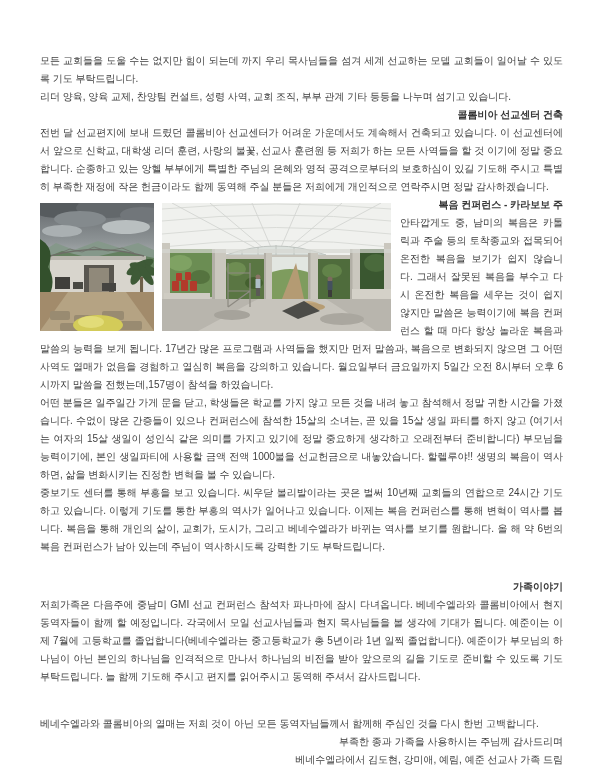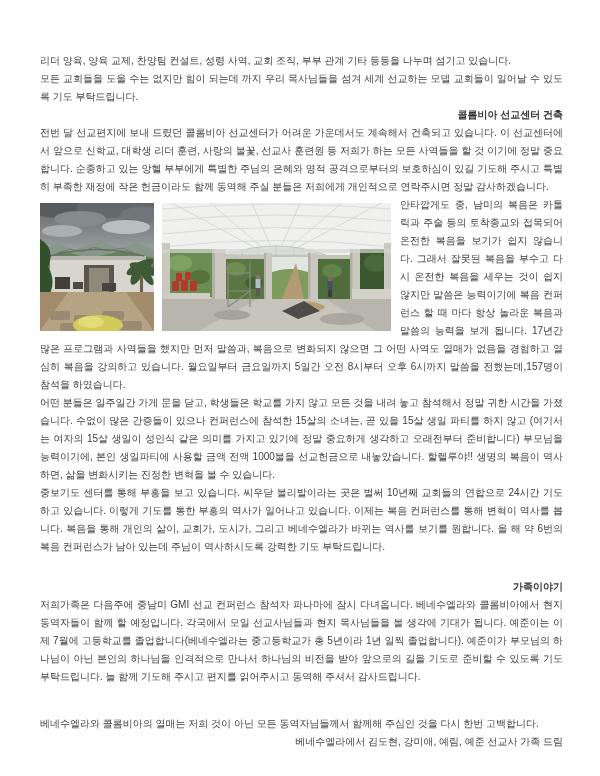--- a/index.html
+++ b/index.html
@@ -30,22 +30,22 @@
   .photo-right{width:229px;}
   .photo svg{display:block;width:100%;height:100%;}
   .family-section{clear:none;}
   .closing{margin-top:29px;}
 </style>
 </head>
 <body>
 
 <div class="page">
 
+  <p class="just">모든 교회들을 도울 수는 없지만 힘이 되는데 까지 우리 목사님들을 섬겨 세계 선교하는 모델 교회들이 일어날 수 있도록 기도 부탁드립니다.</p>
   <p class="just">리더 양육, 양육 교제, 찬양팀 컨설트, 성령 사역, 교회 조직, 부부 관계 기타 등등을 나누며 섬기고 있습니다.</p>
-  <p class="just">모든 교회들을 도울 수는 없지만 힘이 되는데 까지 우리 목사님들을 섬겨 세계 선교하는 모델 교회들이 일어날 수 있도록 기도 부탁드립니다.</p>
 
   <p class="heading">콜롬비아 선교센터 건축</p>
   <p class="just">전번 달 선교편지에 보내 드렸던 콜롬비아 선교센터가 어려운 가운데서도 계속해서 건축되고 있습니다. 이 선교센터에서 앞으로 신학교, 대학생 리더 훈련, 사랑의 불꽃, 선교사 훈련원 등 저희가 하는 모든 사역들을 할 것 이기에 정말 중요합니다. 순종하고 있는 앙헬 부부에게 특별한 주님의 은혜와 영적 공격으로부터의 보호하심이 있길 기도해 주시고 특별히 부족한 재정에 작은 헌금이라도 함께 동역해 주실 분들은 저희에게 개인적으로 연락주시면 정말 감사하겠습니다.</p>
 
   <div class="photo-strip">
     <div class="photo photo-left" title="건축 중인 선교센터 외부 전경 사진">
       <svg viewBox="0 0 114 128" preserveAspectRatio="none">
         <defs>
           <linearGradient id="lsky" x1="0" y1="0" x2="0" y2="1">
             <stop offset="0" stop-color="#62666a"></stop>
@@ -164,27 +164,29 @@
           <rect x="93.5" y="76" width="5" height="9" fill="#aebfc6"></rect>
           <rect x="94" y="85" width="4" height="8" fill="#5b5a56"></rect>
           <circle cx="168" cy="76" r="2.5" fill="#7c6a5e"></circle>
           <rect x="165.5" y="78" width="5" height="9" fill="#44505e"></rect>
           <rect x="166" y="87" width="4" height="7" fill="#3c3c3a"></rect>
         </g>
       </svg>
     </div>
   </div>
 
+  <p class="heading">복음 컨퍼런스 - 카라보보 주</p>
   <p class="just">안타깝게도 중, 남미의 복음은 카톨릭과 주술 등의 토착종교와 접목되어 온전한 복음을 보기가 쉽지 않습니다. 그래서 잘못된 복음을 부수고 다시 온전한 복음을 세우는 것이 쉽지 않지만 말씀은 능력이기에 복음 컨퍼런스 할 때 마다 항상 놀라운 복음과 말씀의 능력을 보게 됩니다. 17년간 많은 프로그램과 사역들을 했지만 먼저 말씀과, 복음으로 변화되지 않으면 그 어떤 사역도 열매가 없음을 경험하고 열심히 복음을 강의하고 있습니다. 월요일부터 금요일까지 5일간 오전 8시부터 오후 6시까지 말씀을 전했는데,157명이 참석을 하였습니다.</p>
   <p class="just">어떤 분들은 일주일간 가게 문을 닫고, 학생들은 학교를 가지 않고 모든 것을 내려 놓고 참석해서 정말 귀한 시간을 가졌습니다. 수없이 많은 간증들이 있으나 컨퍼런스에 참석한 15살의 소녀는, 곧 있을 15살 생일 파티를 하지 않고 (여기서는 여자의 15살 생일이 성인식 같은 의미를 가지고 있기에 정말 중요하게 생각하고 오래전부터 준비합니다) 부모님을 능력이기에, 본인 생일파티에 사용할 금액 전액 1000불을 선교헌금으로 내놓았습니다. 할렐루야!! 생명의 복음이 역사하면, 삶을 변화시키는 진정한 변혁을 볼 수 있습니다.</p>
   <p class="just">중보기도 센터를 통해 부흥을 보고 있습니다. 씨우닫 볼리발이라는 곳은 벌써 10년째 교회들의 연합으로 24시간 기도하고 있습니다. 이렇게 기도를 통한 부흥의 역사가 일어나고 있습니다. 이제는 복음 컨퍼런스를 통해 변혁이 역사를 봅니다. 복음을 통해 개인의 삶이, 교회가, 도시가, 그리고 베네수엘라가 바뀌는 역사를 보기를 원합니다. 올 해 약 6번의 복음 컨퍼런스가 남아 있는데 주님이 역사하시도록 강력한 기도 부탁드립니다.</p>
 
   <div class="family-section">
     <p class="heading family-heading">가족이야기</p>
     <p class="just">저희가족은 다음주에 중남미 GMI 선교 컨퍼런스 참석차 파나마에 잠시 다녀옵니다. 베네수엘라와 콜롬비아에서 현지 동역자들이 함께 할 예정입니다. 각국에서 모일 선교사님들과 현지 목사님들을 볼 생각에 기대가 됩니다. 예준이는 이제 7월에 고등학교를 졸업합니다(베네수엘라는 중고등학교가 총 5년이라 1년 일찍 졸업합니다). 예준이가 부모님의 하나님이 아닌 본인의 하나님을 인격적으로 만나서 하나님의 비전을 받아 앞으로의 길을 기도로 준비할 수 있도록 기도 부탁드립니다. 늘 함께 기도해 주시고 편지를 읽어주시고 동역해 주셔서 감사드립니다.</p>
   </div>
 
   <div class="closing">
     <p class="just">베네수엘라와 콜롬비아의 열매는 저희 것이 아닌 모든 동역자님들께서 함께해 주심인 것을 다시 한번 고백합니다.</p>
+    <p>부족한 종과 가족을 사용하시는 주님께 감사드리며</p>
     <p>베네수엘라에서 김도현, 강미애, 예림, 예준 선교사 가족 드림</p>
   </div>
 
 </div>
 
 </body></html>

